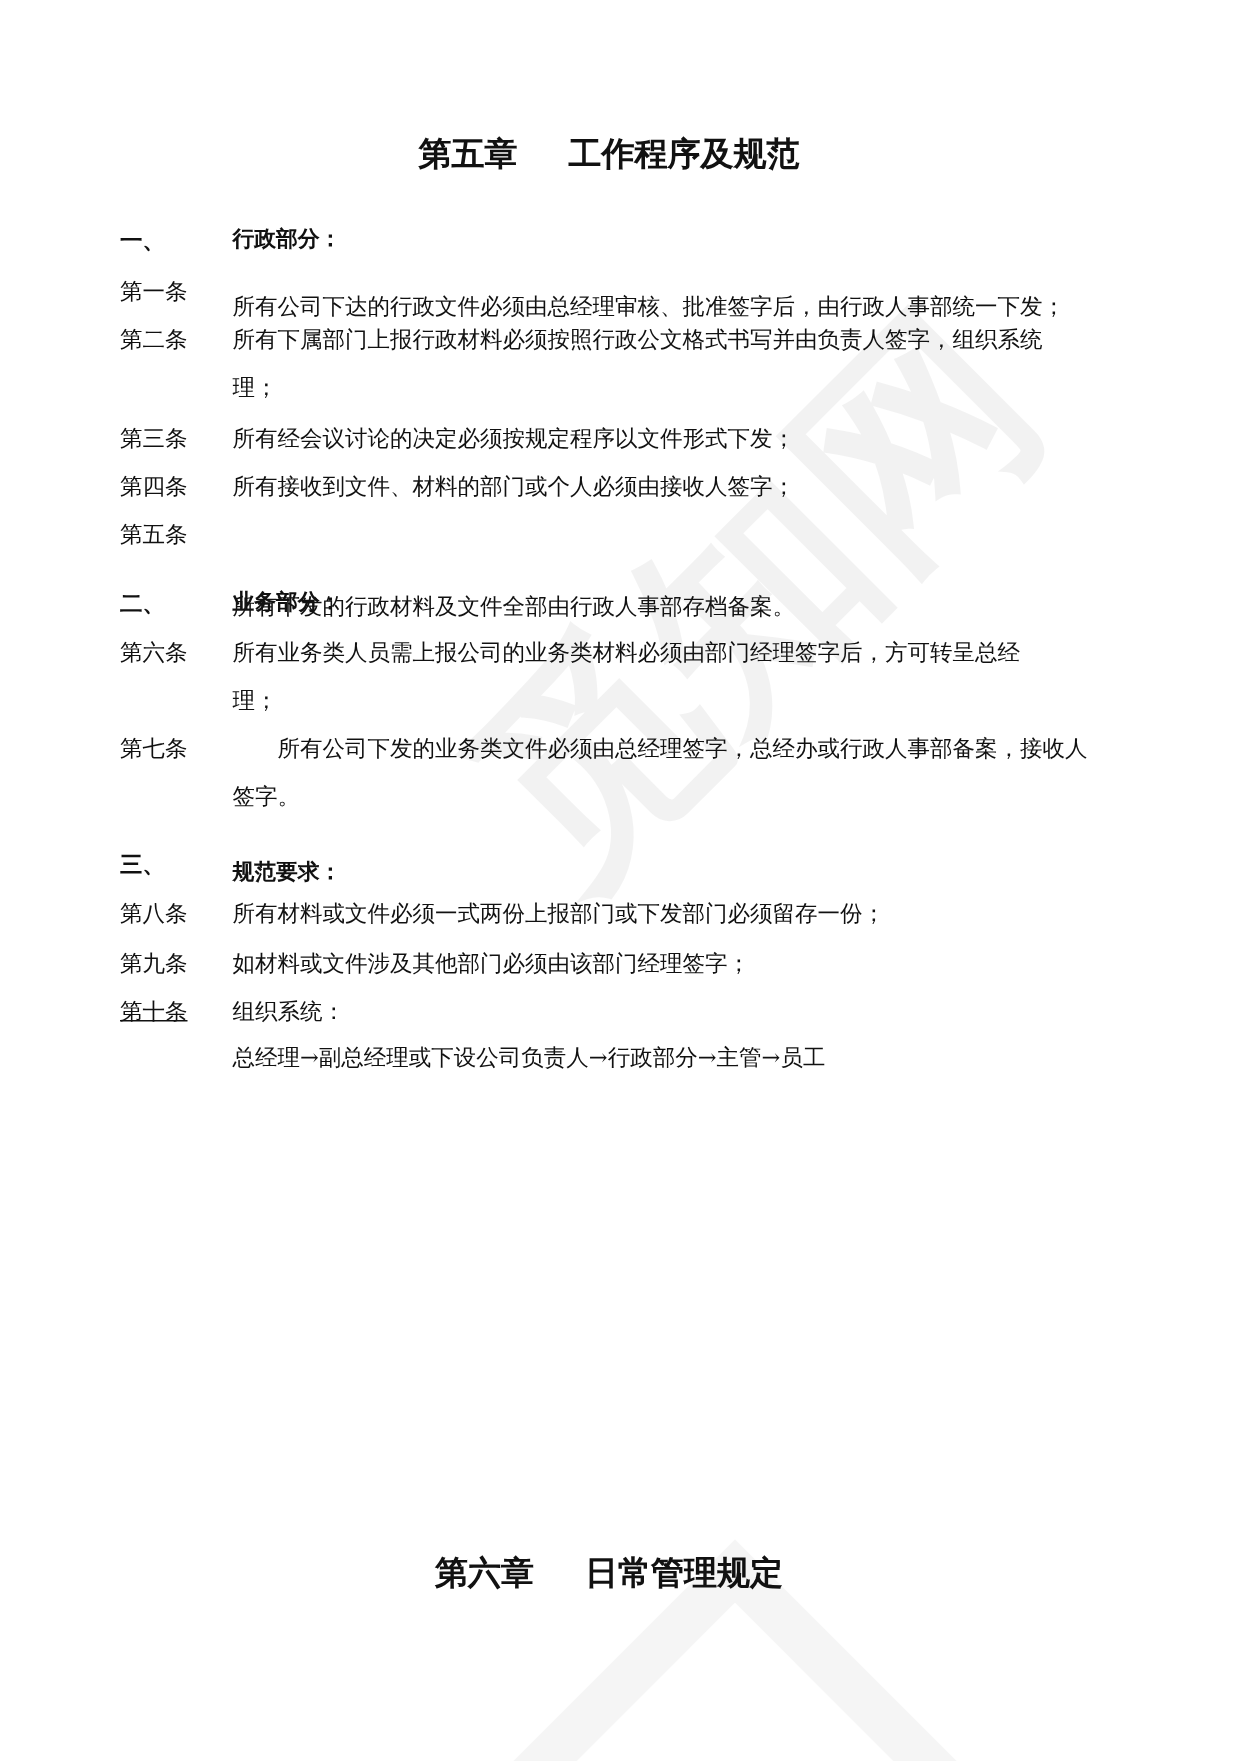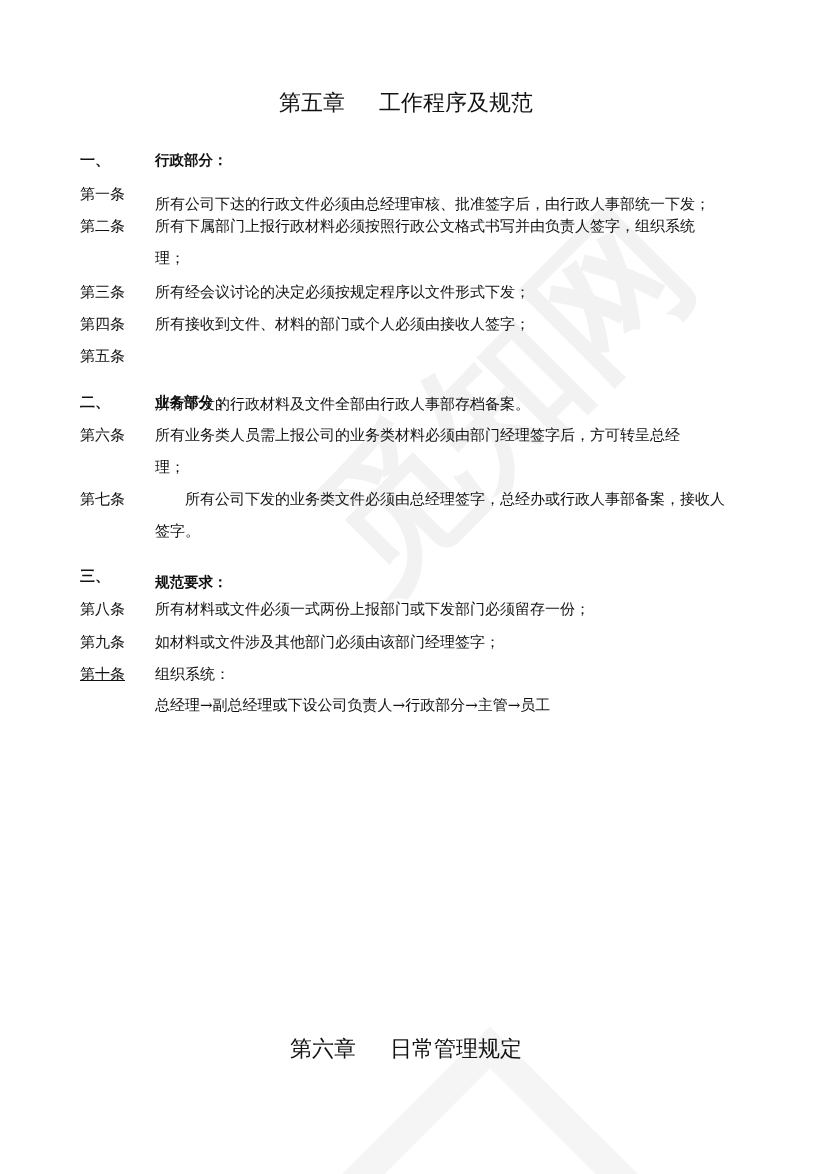--- a/index.html
+++ b/index.html
@@ -5,21 +5,21 @@
   html, body { margin: 0; padding: 0; background: #ffffff; }
   body { width: 830px; height: 1174px; position: relative; overflow: hidden;
          font-family: "DejaVu Serif", "Liberation Serif", serif; color: #111; }
   .page { position: absolute; left: 0; top: 0; width: 830px; height: 1174px; background: #fff; }
   .watermark { position: absolute; pointer-events: none; color: rgba(0,0,0,0.05);
                font-family: "DejaVu Sans", sans-serif; font-weight: bold; }
   .wm1 { left: 280px; top: 300px; font-size: 150px; transform: rotate(-45deg); }
   .wm2 { left: 360px; top: 1080px; width: 200px; height: 200px; border: 30px solid rgba(0,0,0,0.04);
          transform: rotate(45deg); }
   .chapter { position: absolute; left: 0; width: 812px; text-align: center;
-             font-family: "DejaVu Sans", sans-serif; font-weight: normal; font-size: 22px; letter-spacing: 0px; }
+             font-family: "DejaVu Sans", sans-serif; font-weight: bold; font-size: 22px; letter-spacing: 0px; }
   .chapter .num { margin-right: 34px; }
   .label { position: absolute; left: 80px; font-size: 15px; line-height: 20px; }
   .text { position: absolute; left: 155px; font-size: 15px; line-height: 20px; white-space: nowrap; }
   .sec .label, .sec .text { font-weight: bold; }
   .sec .text { font-family: "DejaVu Sans", sans-serif; font-size: 14.5px; }
 </style>
 </head>
 <body>
 
 <div class="page">

